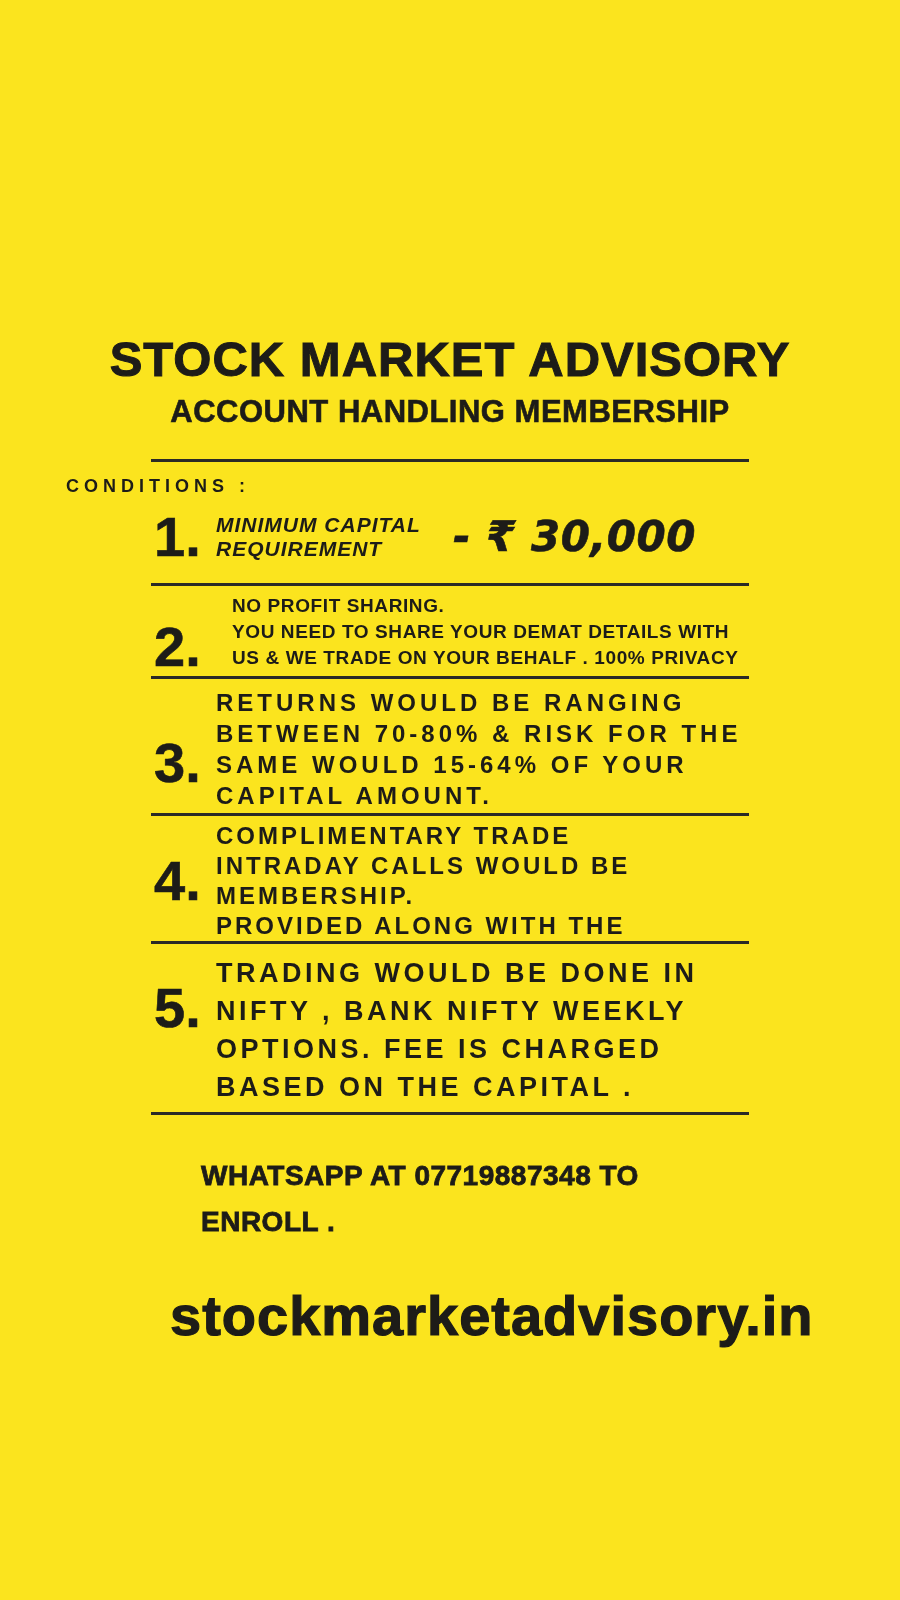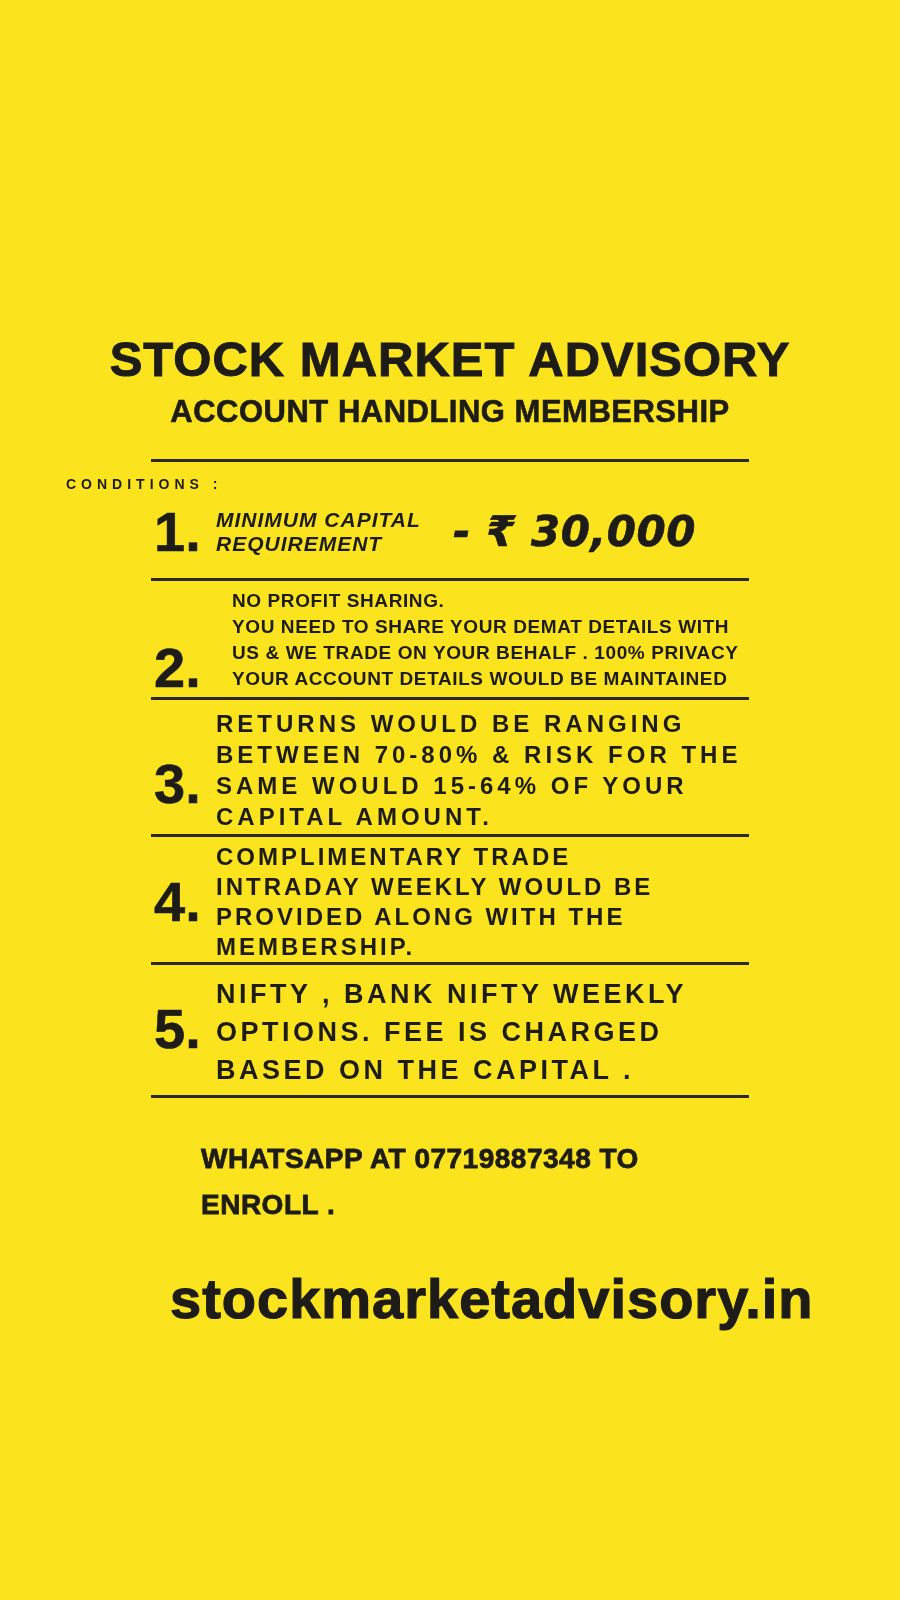--- a/index.html
+++ b/index.html
@@ -46,21 +46,21 @@
   }
   .rule-top    { margin-top: 30px; }
   .rule-after1 { margin-top: 10px; }
   .rule-after2 { margin-top: 5px; }
   .rule-after3 { margin-top: 2px; }
   .rule-after4 { margin-top: 0px; }
   .rule-after5 { margin-top: 6px; }
 
   .conditions-heading {
     margin-top: 14px;
-    font-size: 14px;
+    font-size: 18px;
     letter-spacing: 5px;
   }
 
   .item {
     display: flex;
     padding-left: 88px;
     padding-right: 90px;
   }
   .num {
     flex: 0 0 62px;
@@ -144,21 +144,20 @@
     </section>
 
     <div class="rule rule-after1"></div>
 
     <section class="item i2">
       <span class="num">2.</span>
       <div class="item-body">
         <div class="line">NO PROFIT SHARING.</div>
         <div class="line">YOU NEED TO SHARE YOUR DEMAT DETAILS WITH</div>
         <div class="line">US &amp; WE TRADE ON YOUR BEHALF . 100% PRIVACY</div>
-        <div class="line">YOUR ACCOUNT DETAILS WOULD BE MAINTAINED</div>
       </div>
     </section>
 
     <div class="rule rule-after2"></div>
 
     <section class="item i3">
       <span class="num">3.</span>
       <div class="item-body">
         <div class="line">RETURNS WOULD BE RANGING</div>
         <div class="line">BETWEEN 70-80% &amp; RISK FOR THE</div>
@@ -166,31 +165,32 @@
         <div class="line">CAPITAL AMOUNT.</div>
       </div>
     </section>
 
     <div class="rule rule-after3"></div>
 
     <section class="item i4">
       <span class="num">4.</span>
       <div class="item-body">
         <div class="line">COMPLIMENTARY TRADE</div>
-        <div class="line">INTRADAY WEEKLY WOULD BE</div>
+        <div class="line">INTRADAY CALLS WOULD BE</div>
+        <div class="line">MEMBERSHIP.</div>
         <div class="line">PROVIDED ALONG WITH THE</div>
-        <div class="line">MEMBERSHIP.</div>
       </div>
     </section>
 
     <div class="rule rule-after4"></div>
 
     <section class="item i5">
       <span class="num">5.</span>
       <div class="item-body">
+        <div class="line">TRADING WOULD BE DONE IN</div>
         <div class="line">NIFTY , BANK NIFTY WEEKLY</div>
         <div class="line">OPTIONS. FEE IS CHARGED</div>
         <div class="line">BASED ON THE CAPITAL .</div>
       </div>
     </section>
 
     <div class="rule rule-after5"></div>
 
     <div class="whatsapp">
       <div>WHATSAPP AT 07719887348 TO</div>

